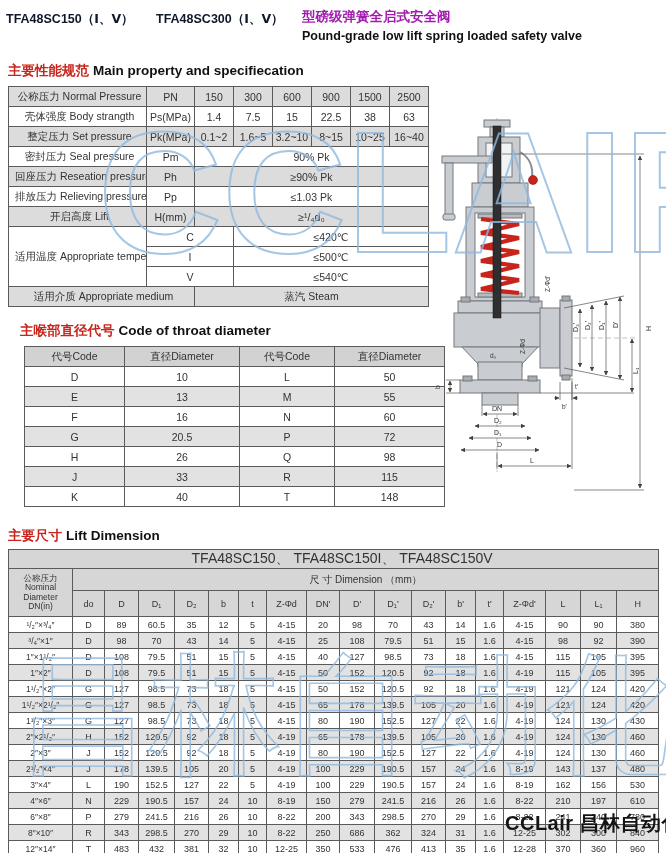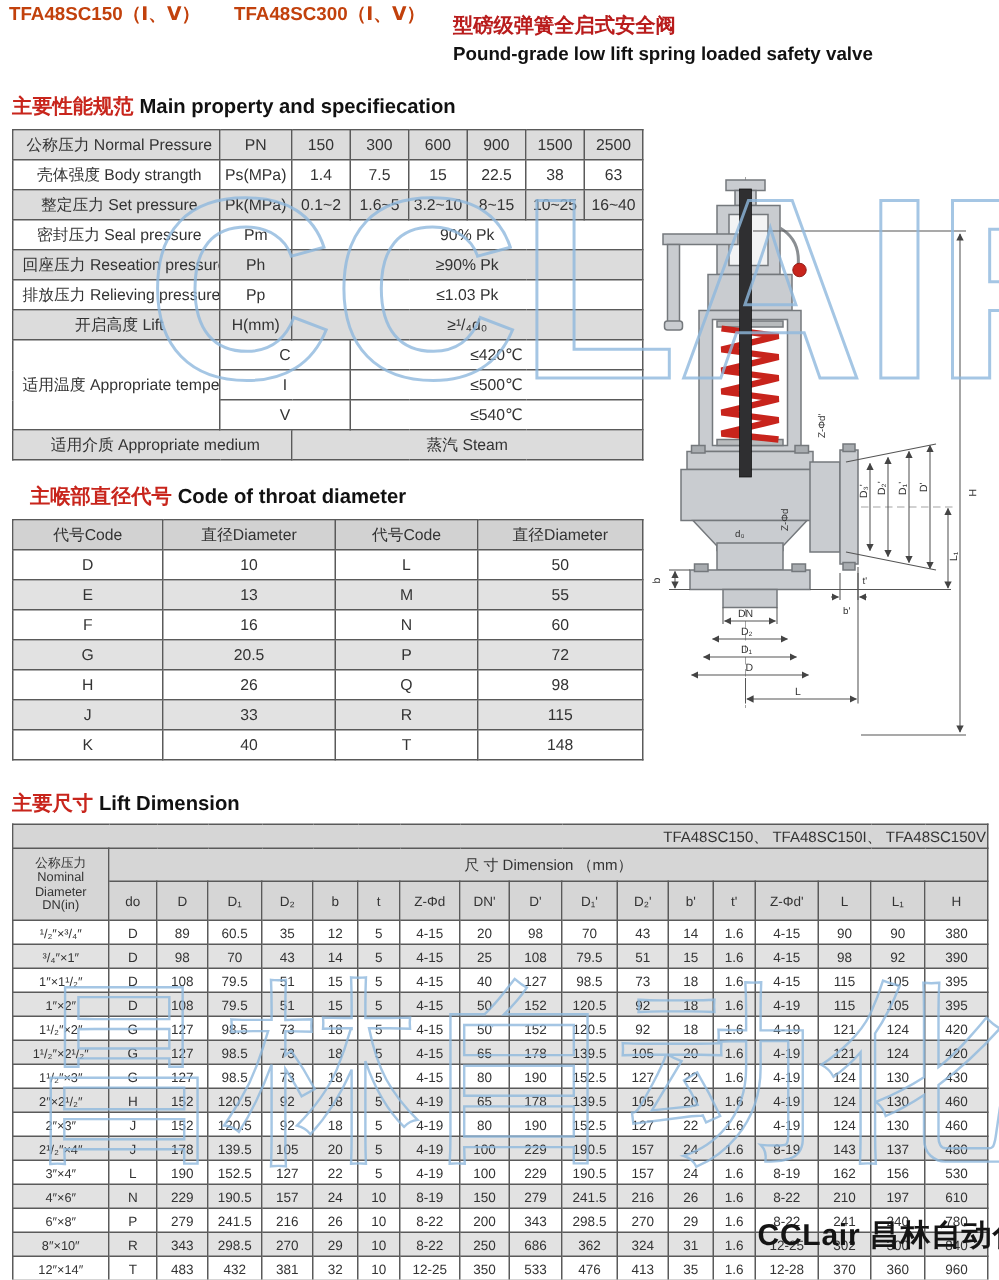--- a/index.html
+++ b/index.html
@@ -2,51 +2,51 @@
 <html><head>
 <meta charset="utf-8">
 <style>
   html,body{margin:0;padding:0}
   body{
     width:666px;height:853px;position:relative;background:#fff;
     font-family:"Liberation Sans","DejaVu Sans",sans-serif;color:#222;overflow:hidden;
   }
   .abs{position:absolute}
   
-  #models{left:6px;top:2px;width:300px;font-size:12.5px;font-weight:bold;color:#c2410c;line-height:15px}
+  #models{left:6px;top:12px;width:300px;font-size:12.5px;font-weight:bold;color:#0f172a;line-height:15px}
   #models .mrow{display:flex}
   #models .mcell{width:150px;white-space:nowrap}
   #title-block{left:302px;top:8px;width:360px}
-  #title-zh{color:#b91c1c;font-size:13.5px;font-weight:bold}
+  #title-zh{color:#a21caf;font-size:13.5px;font-weight:bold}
   #title-en{color:#111;font-size:12.5px;font-weight:bold;margin-top:3px}
   
   .sec-title{font-size:13.5px;font-weight:bold;color:#111;white-space:nowrap}
   .sec-title .zh{color:#c8251c;margin-right:4px}
   #sec1{left:8px;top:62px}
   #sec2{left:20px;top:322px}
   #sec3{left:8px;top:527px}
   
   table{border-collapse:collapse;table-layout:fixed;background:#fff}
   td,th{border:1px solid #5a5a5a;font-weight:normal;text-align:center;padding:0 2px;
         overflow:hidden;white-space:nowrap;color:#333}
   tr.g td{background:#dcdcdc}
   
   #spec-table{left:8px;top:86px;width:420px;font-size:10.5px}
   #spec-table td{height:19px}
   #spec-table td.lbl{text-align:center;padding-left:6px}
   
-  #throat-table{left:8px;top:346px;width:420px;font-size:10.5px}
+  #throat-table{left:24px;top:346px;width:420px;font-size:10.5px}
   #throat-table td,#throat-table th{height:19px}
   #throat-table thead th{background:#d2d2d2}
   #throat-table tbody tr:nth-child(even) td{background:#e2e2e2}
   
   #dim-table{left:8px;top:549px;width:650px;font-size:9px}
   #dim-table td,#dim-table th{padding:0 1px}
   #dim-table thead th{background:#d6d6d6;font-weight:normal}
-  #dim-table .models{height:15px;text-align:right;padding-left:18px;font-size:10px}
+  #dim-table .models{height:15px;text-align:center;padding-left:18px;font-size:14px}
   #dim-table .span-hd{height:21px;font-size:10px}
   #dim-table .col-hd th{height:25px}
   #dim-table .corner{white-space:pre-line;font-size:8.5px;line-height:1.08}
   #dim-table tbody td{height:15px}
   #dim-table tbody tr:nth-child(even) td{background:#e2e2e2}
   #dim-table tbody td:first-child{font-size:8.5px}
   
   .wm{pointer-events:none;z-index:6}
   #wm-footer{left:505px;top:810px;font-size:20px;font-weight:bold;color:#141414;
              z-index:7;white-space:nowrap;letter-spacing:0.5px}

